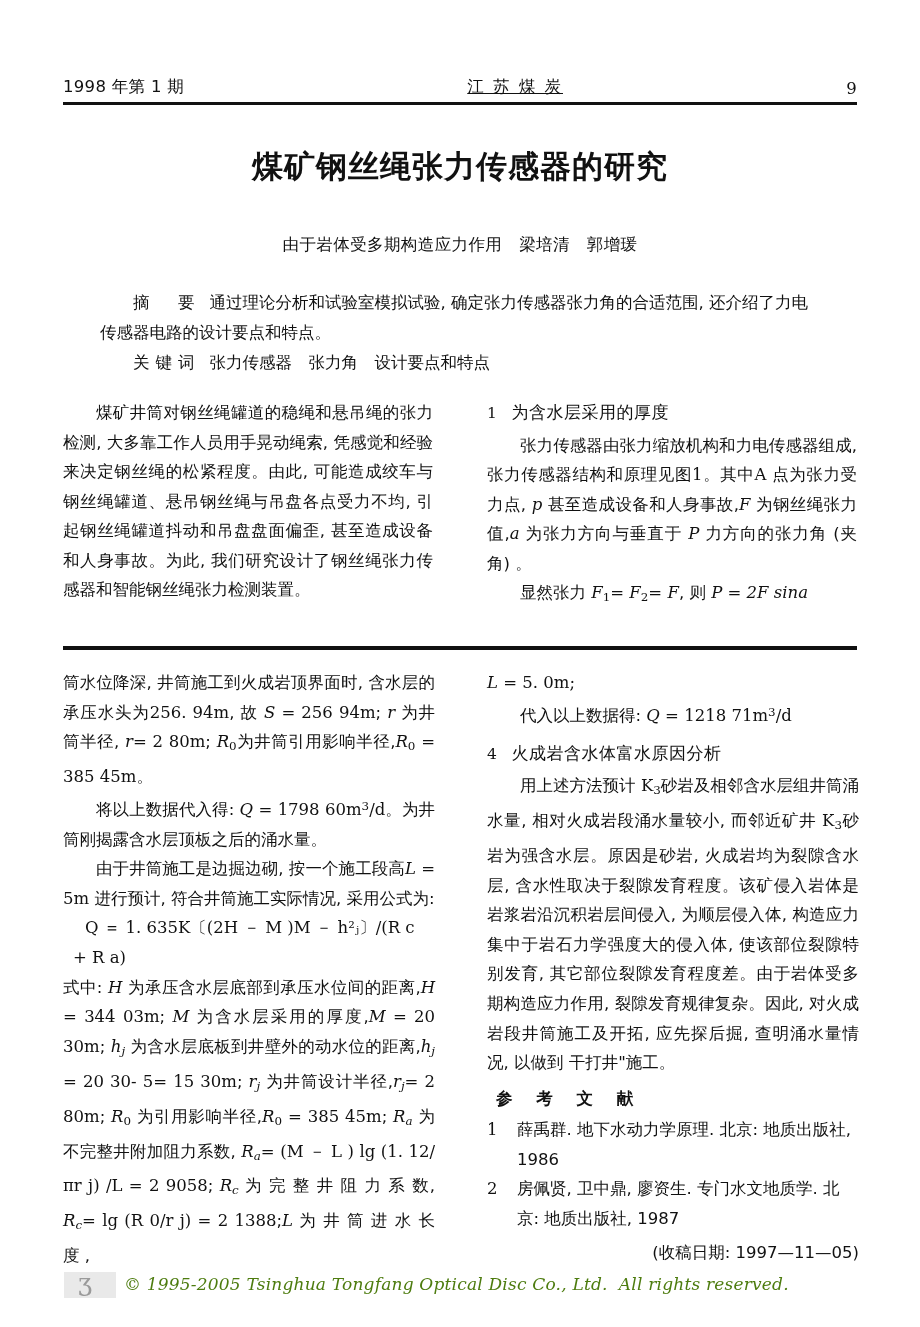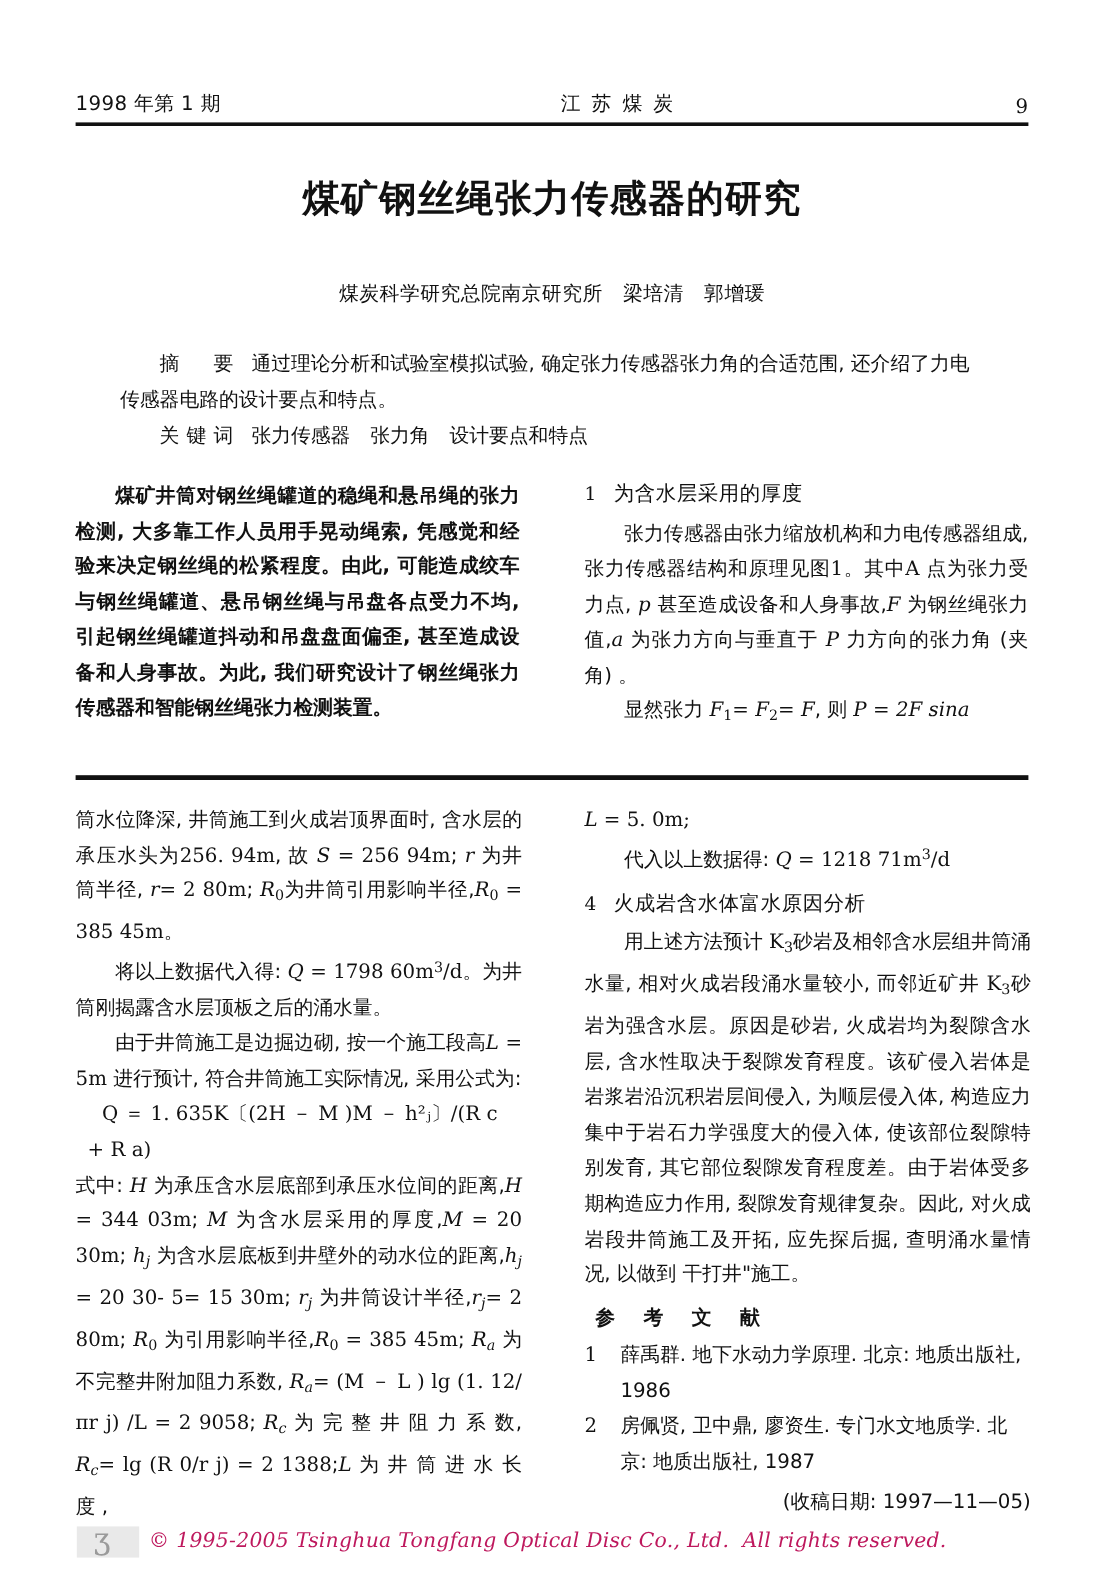--- a/index.html
+++ b/index.html
@@ -30,21 +30,21 @@
     left: 63px;
     top: 72px;
     width: 794px;
     height: 26px;
     display: flex;
     align-items: flex-end;
     font-size: 16.5px;
     letter-spacing: 0.3px;
   }
   .runhead-left   { flex: 0 0 auto; white-space: pre; }
-  .runhead-center { flex: 1 1 auto; text-align: center; white-space: pre; letter-spacing: 2px; }
+  .runhead-center { flex: 1 1 auto; text-align: center; white-space: pre; letter-spacing: 2px; text-decoration: underline; }
   .runhead-right  { flex: 0 0 auto; white-space: pre; font-family: "DejaVu Serif", serif; }
 
   .rule-head {
     position: absolute;
     left: 63px;
     top: 102px;
     width: 794px;
     height: 0;
     border-top: 3px solid #111;
   }
@@ -92,21 +92,21 @@
     width: 794px;
     height: 236px;
   }
   .col {
     position: absolute;
     top: 0;
     width: 370px;
     font-size: 16.5px;
     line-height: 29.5px;
   }
-  .col-left  { left: 0; font-weight: bold; }
+  .col-left  { left: 0; }
   .col-right { left: 424px; }
 
   .bodyp { margin: 0; text-indent: 2em; text-align: justify; }
   .bodyp-flush { margin: 0; text-indent: 0; text-align: justify; }
 
   .sec-head {
     margin: 0 0 2px 0;
     font-size: 17px;
     letter-spacing: 0.5px;
     white-space: nowrap;
@@ -205,39 +205,39 @@
     color: #9a9a9a;
     font-family: "DejaVu Serif", serif;
   }
   .wm-text {
     position: absolute;
     left: 124px;
     top: 1274px;
     font-family: "DejaVu Serif", serif;
     font-style: italic;
     font-size: 17px;
-    color: #be185d;
+    color: #4d7c0f;
     white-space: pre;
     letter-spacing: 0.2px;
   }
 </style>
 </head>
 <body>
 
 <div class="page">
 
   <div class="runhead">
     <span class="runhead-left">1998 年第 1 期</span>
     <span class="runhead-center">江 苏 煤 炭</span>
     <span class="runhead-right">9</span>
   </div>
   <div class="rule-head"></div>
 
   <div class="art-title">煤矿钢丝绳张力传感器的研究</div>
-  <div class="art-authors">煤炭科学研究总院南京研究所　梁培清　郭增瑗</div>
+  <div class="art-authors">由于岩体受多期构造应力作用　梁培清　郭增瑗</div>
 
   <div class="abstract-block">
     <p class="abs-p"><span class="lbl">摘　要</span><span>通过理论分析和试验室模拟试验, 确定张力传感器张力角的合适范围, 还介绍了力电传感器电路的设计要点和特点。</span></p>
     <p class="abs-kw"><span class="lbl">关键词</span><span>张力传感器　张力角　设计要点和特点</span></p>
   </div>
 
   <div class="cols-top">
 
     <div class="col col-left">
       <p class="bodyp">煤矿井筒对钢丝绳罐道的稳绳和悬吊绳的张力检测, 大多靠工作人员用手晃动绳索, 凭感觉和经验来决定钢丝绳的松紧程度。由此, 可能造成绞车与钢丝绳罐道、悬吊钢丝绳与吊盘各点受力不均, 引起钢丝绳罐道抖动和吊盘盘面偏歪, 甚至造成设备和人身事故。为此, 我们研究设计了钢丝绳张力传感器和智能钢丝绳张力检测装置。</p>

